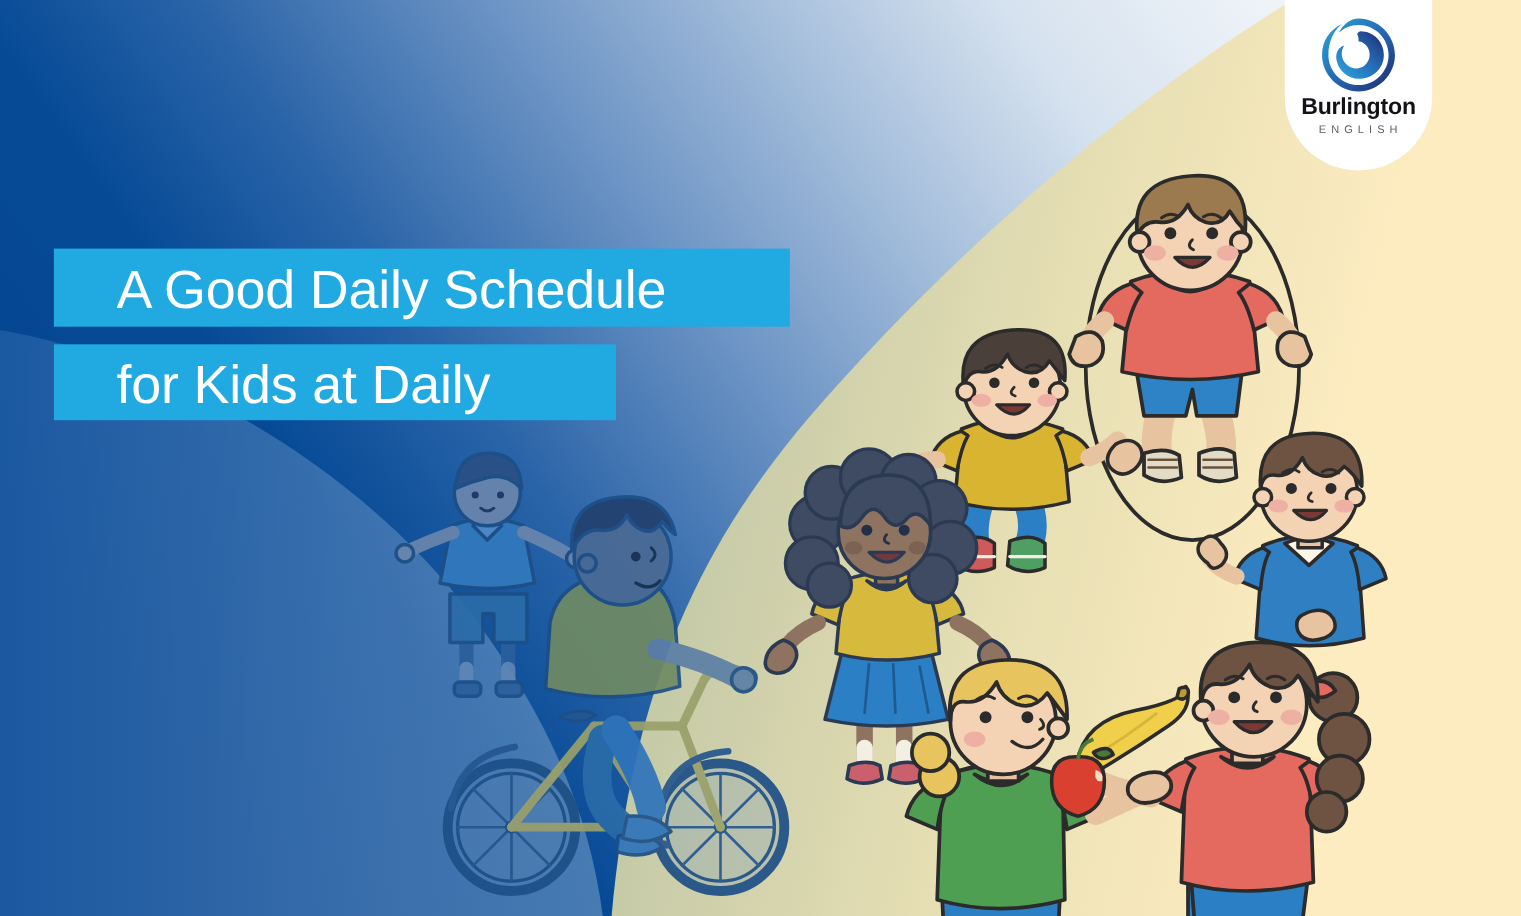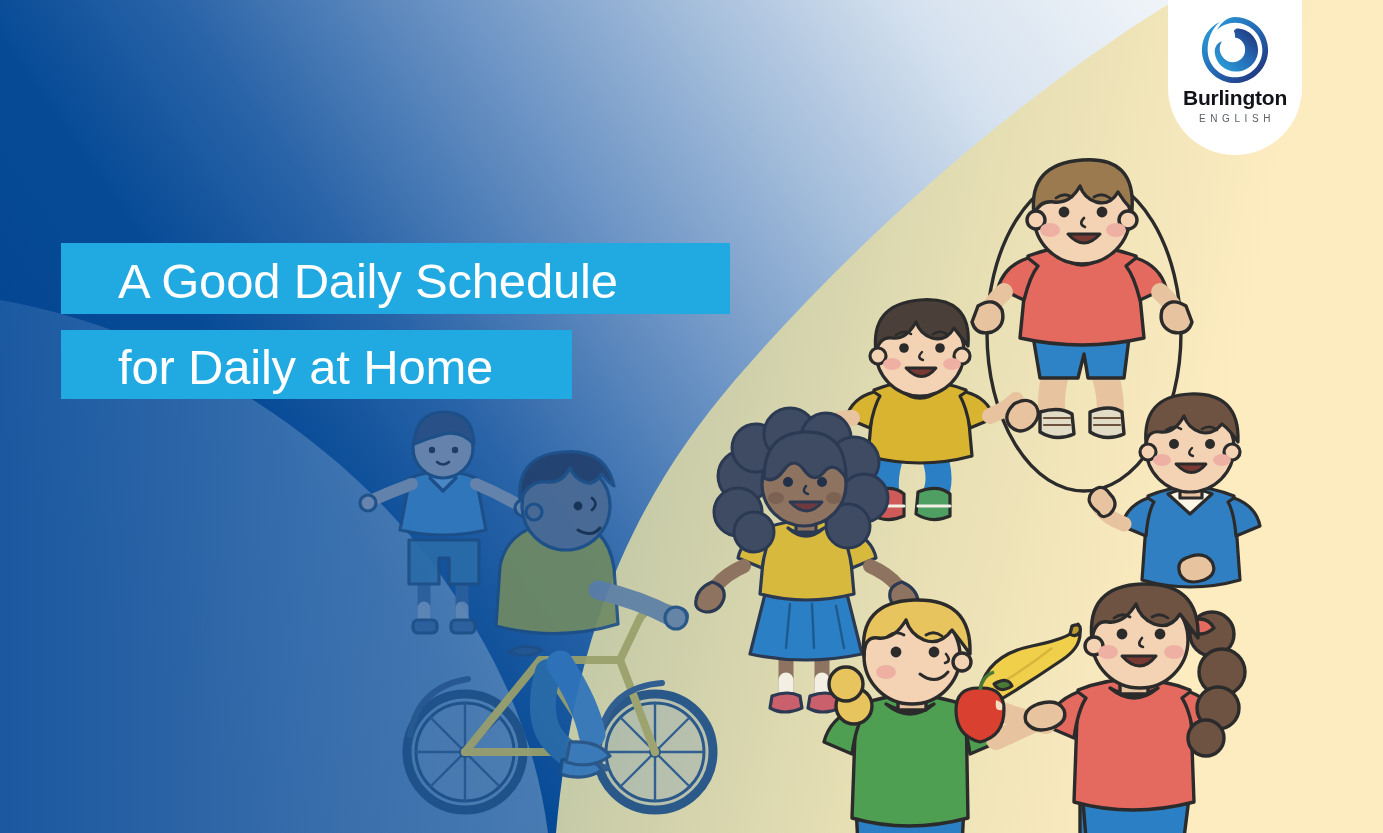--- a/index.html
+++ b/index.html
@@ -29,21 +29,21 @@
   .logo-word{
     font-size:21px;font-weight:bold;color:#111319;letter-spacing:-0.2px;
     margin-top:1px;line-height:1;
   }
   .logo-sub{
     font-size:10px;color:#5b6068;letter-spacing:4.6px;
     margin-top:6px;line-height:1;padding-left:4px;
   }
 
   
-  .title-wrap{position:absolute;left:61px;top:226px;margin-top:17px;}
+  .title-wrap{position:absolute;left:49px;top:226px;}
   .title-bar{
     background:#21a9e1;color:#ffffff;display:block;
     font-size:49px;font-weight:400;line-height:1;
     letter-spacing:-0.2px;white-space:nowrap;
   }
   .title-bar.line1{width:669px;height:71px;padding:14px 0 0 57px;}
   .title-bar.line2{width:511px;height:69px;padding:13px 0 0 57px;margin-top:16px;}
 
   
   .art{position:absolute;inset:0;pointer-events:none;}
@@ -443,21 +443,21 @@
         <path d="M980,690 q2,-14 14,-18" fill="none" stroke="#4b7a38" stroke-width="3.4"></path>
         <path d="M994,684 q14,-8 18,2 q-12,8 -18,-2 z" fill="#4b7a38"></path>
         <path d="M996,700 q8,2 6,10 q-8,2 -6,-10 z" fill="#f4ddc0" stroke="none"></path>
       </g>
 
     </svg>
   </div>
 
   <div class="title-wrap">
     <span class="title-bar line1">A Good Daily Schedule</span>
-    <span class="title-bar line2">for Daily at Home</span>
+    <span class="title-bar line2">for Kids at Daily</span>
   </div>
 
   <div class="logo-badge">
     <svg class="logo-mark" viewBox="0 0 100 100">
       <defs>
         <linearGradient id="lgA" x1="0" y1="0" x2="1" y2="1">
           <stop offset="0" stop-color="#2ba8e0"></stop>
           <stop offset="0.5" stop-color="#2569b4"></stop>
           <stop offset="1" stop-color="#1f2a70"></stop>
         </linearGradient>

